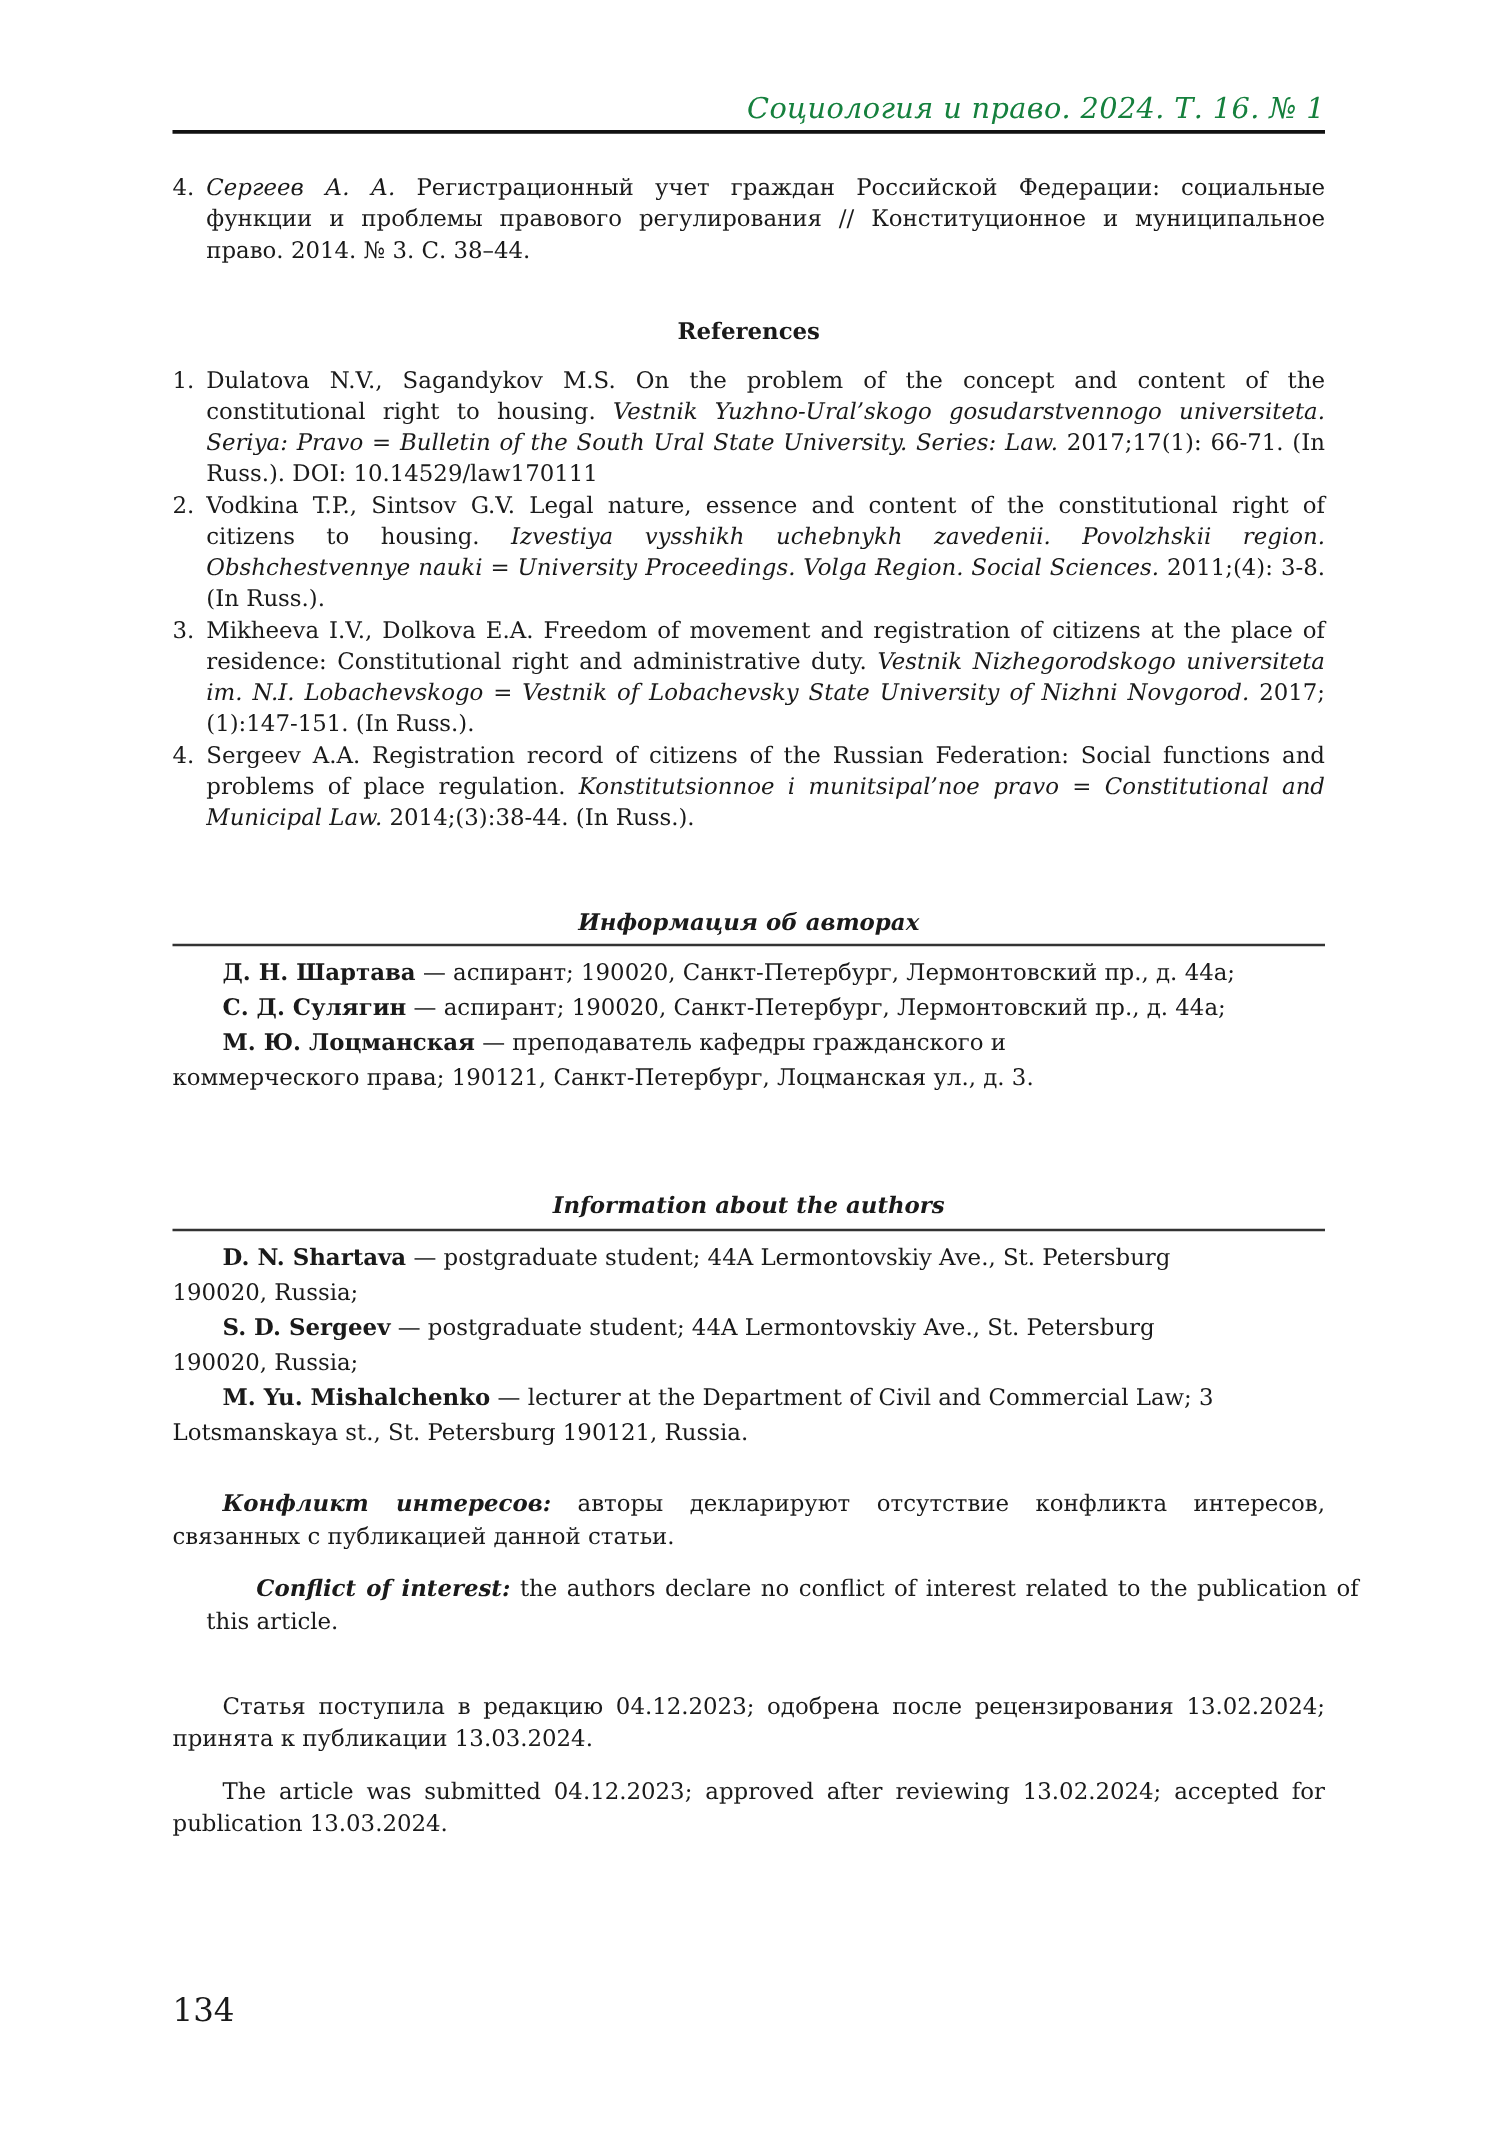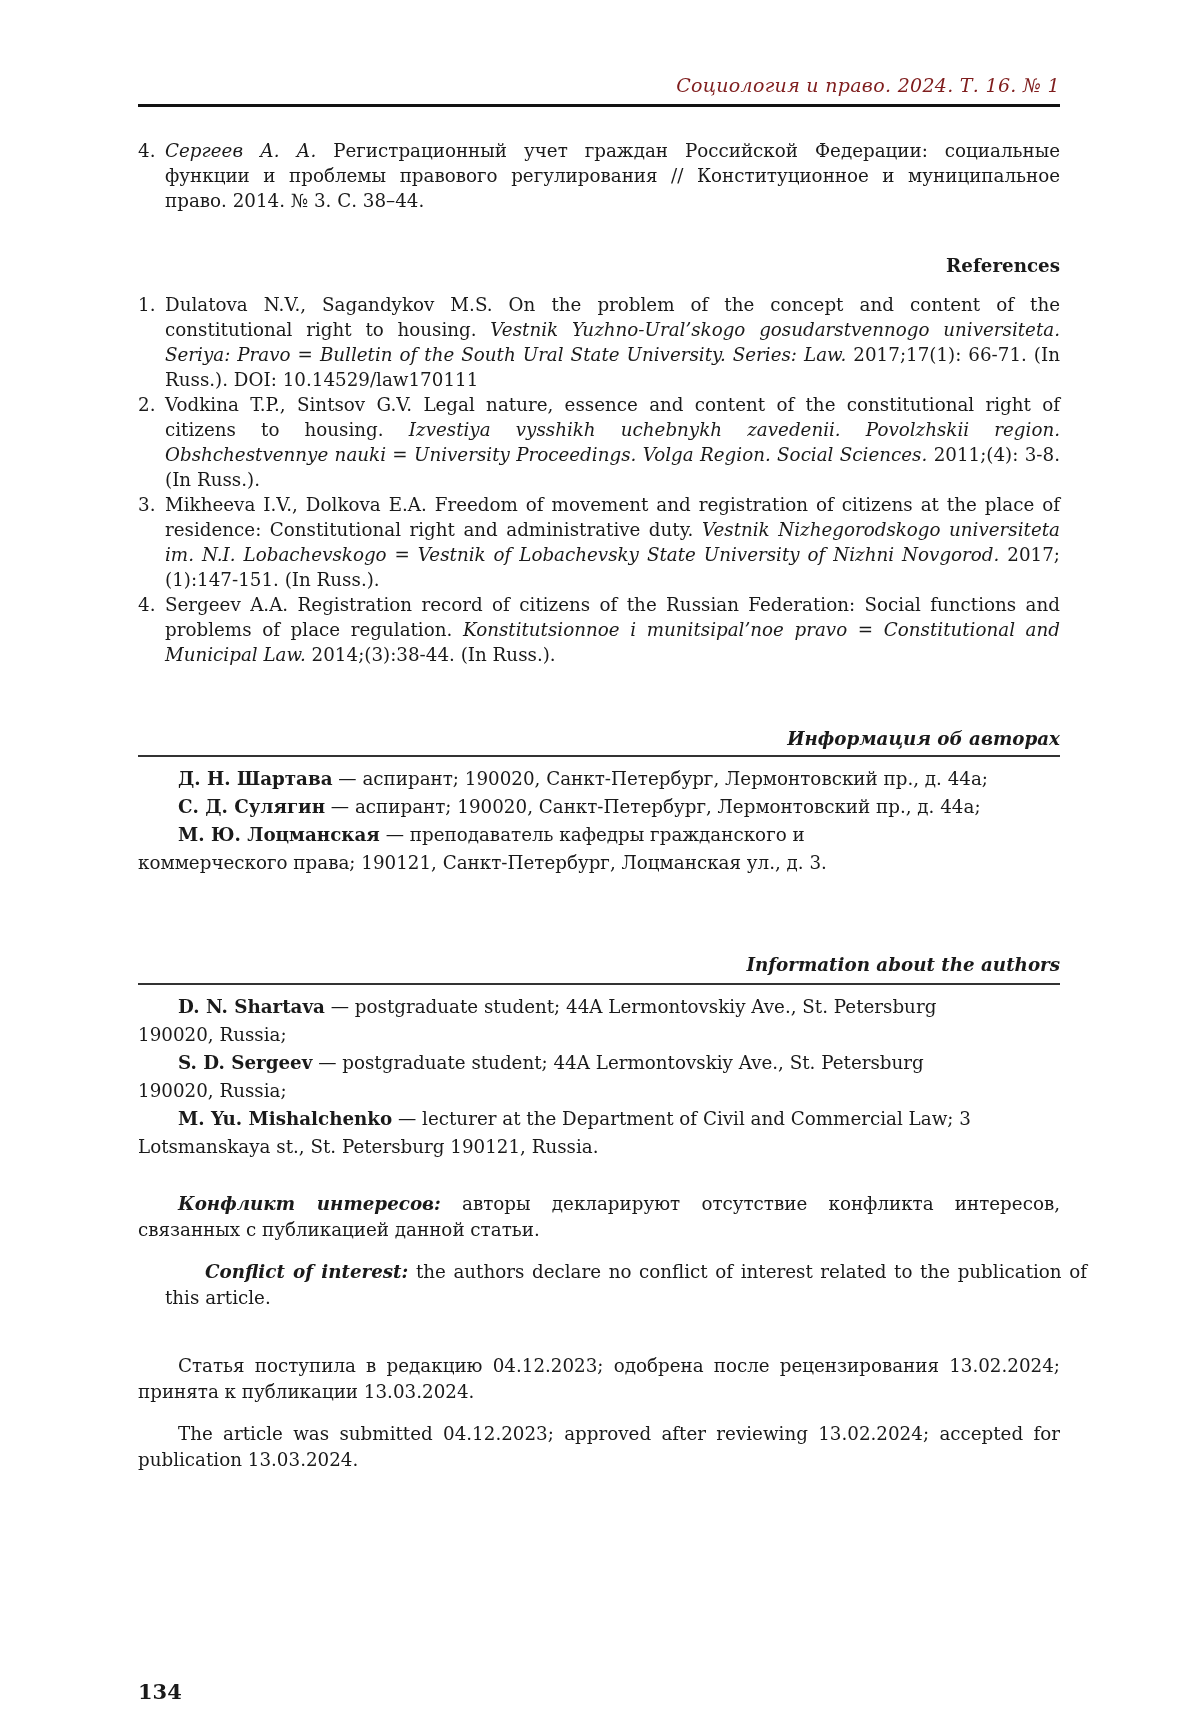--- a/index.html
+++ b/index.html
@@ -19,23 +19,23 @@
       position: absolute;
       left: 138px;
       top: 0;
       width: 922px;
     }
     .running-head {
       position: absolute;
       top: 74px;
       right: 0;
       font-style: italic;
-      font-size: 19px;
+      font-size: 23px;
       letter-spacing: 0.3px;
-      color: #7f1d1d;
+      color: #15803d;
     }
     .head-rule {
       position: absolute;
       top: 104px;
       left: 0;
       width: 922px;
       height: 3px;
       background: #111;
     }
     .block {
@@ -57,21 +57,21 @@
     .ref-text {
       flex: 1;
       text-align: justify;
     }
     .it { font-style: italic; }
     .b { font-weight: bold; }
     .section-title {
       position: absolute;
       left: 0;
       width: 922px;
-      text-align: right;
+      text-align: center;
       font-size: 18.3px;
       line-height: 25px;
     }
     .section-title.bold { font-weight: bold; }
     .section-title.bolditalic { font-weight: bold; font-style: italic; }
     .rule {
       position: absolute;
       left: 0;
       width: 922px;
       height: 2px;
@@ -81,24 +81,24 @@
       text-indent: 40px;
       text-align: left;
     }
     .para {
       text-indent: 40px;
       text-align: justify;
       margin: 0;
     }
     .page-number {
       position: absolute;
-      top: 1679px;
+      top: 1594px;
       left: 0;
-      font-weight: bold;
-      font-size: 21px;
+      font-weight: normal;
+      font-size: 26px;
     }
   </style>
 </head>
 <body>
 
 <div class="page">
 
   <div class="running-head">Социология и право. 2024. Т. 16. № 1</div>
   <div class="head-rule"></div>
 

